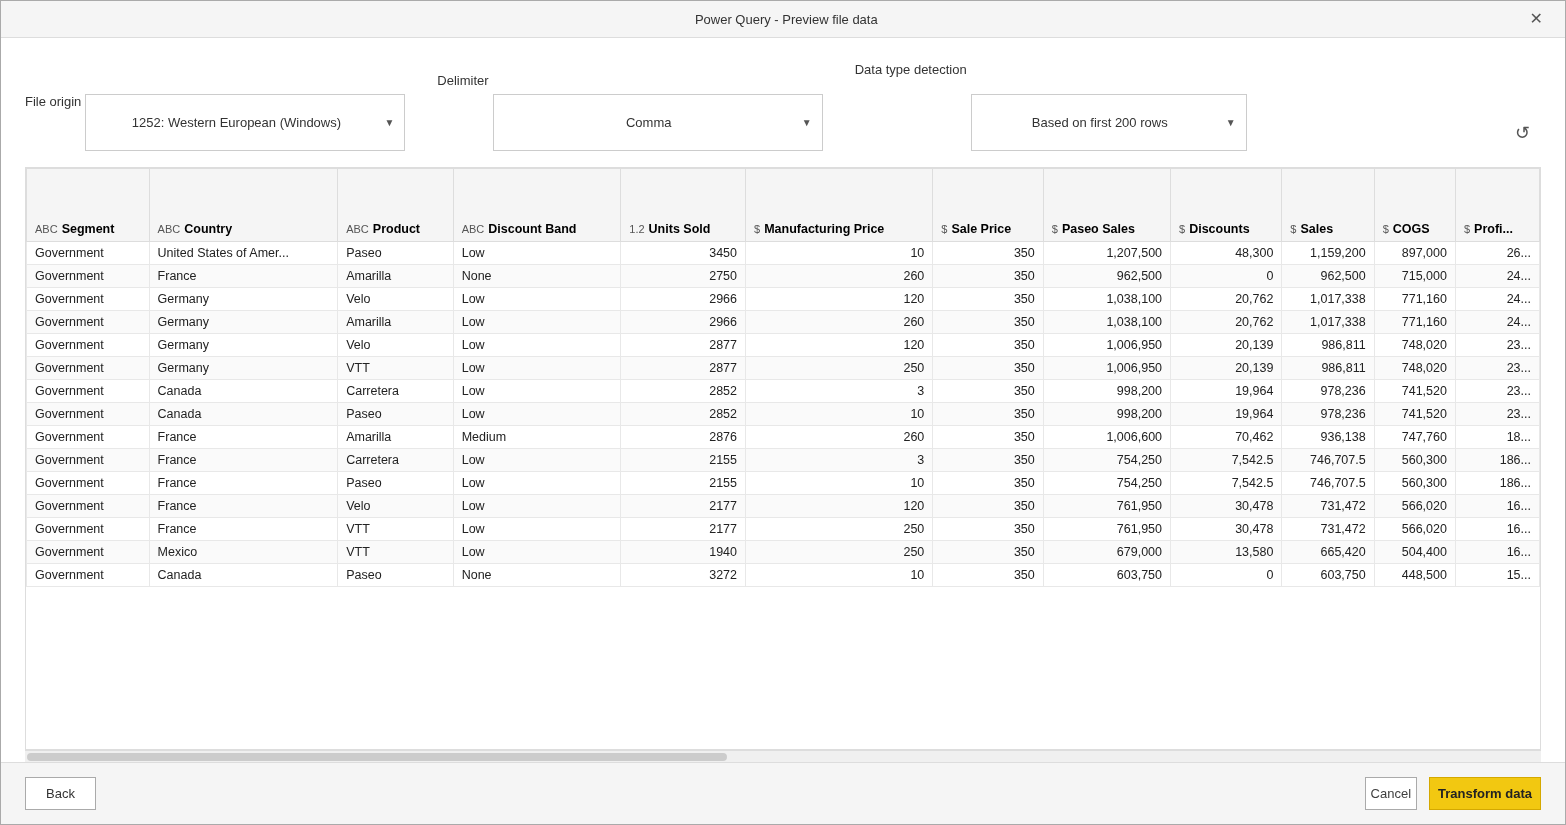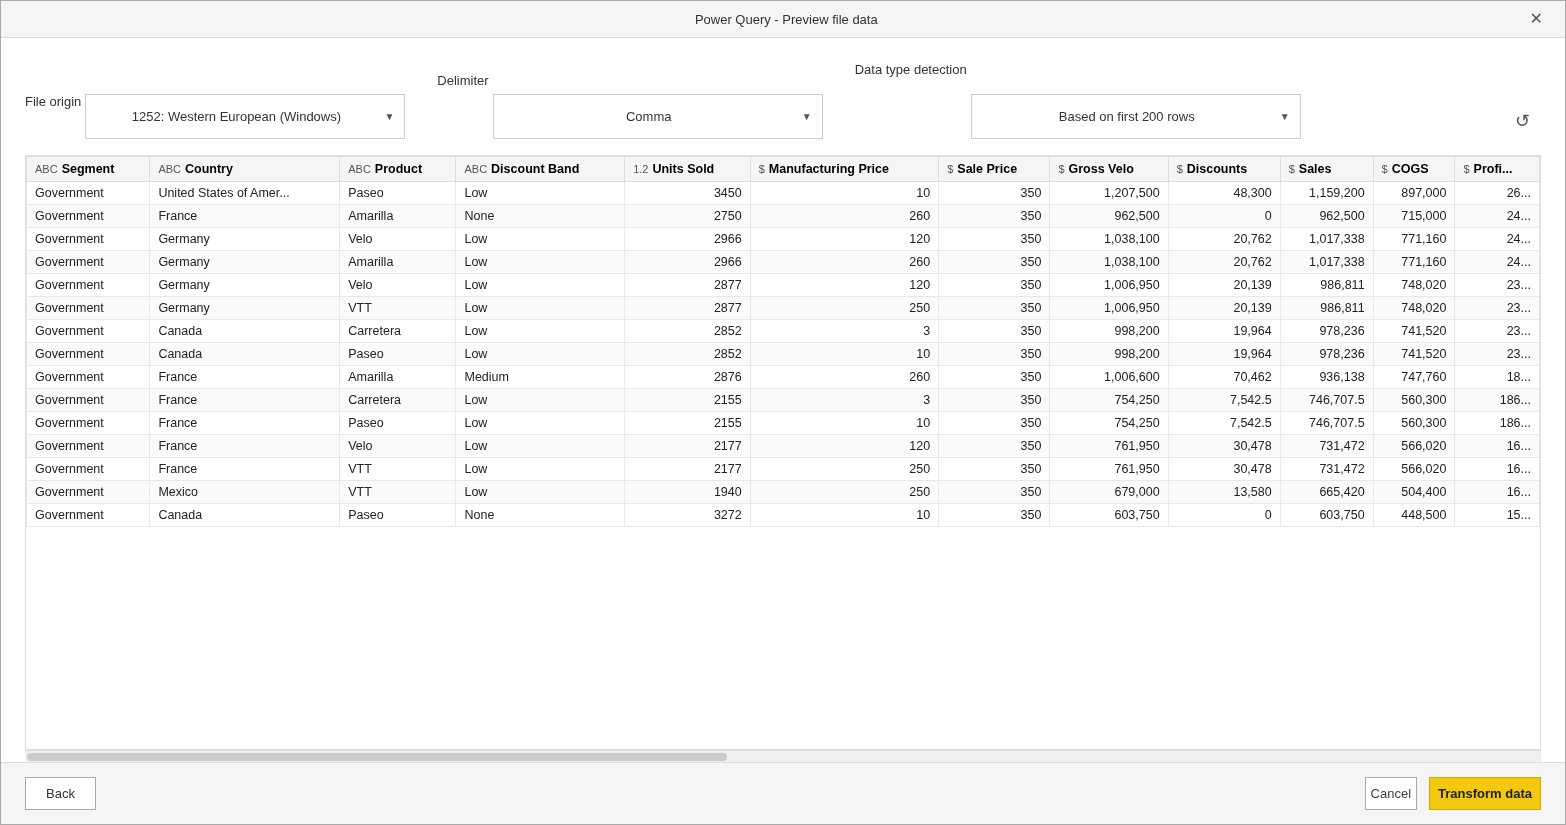--- a/index.html
+++ b/index.html
@@ -73,28 +73,28 @@
     .control-label {
       font-size: 13px;
       color: #333;
       font-weight: 400;
     }
     .dropdown-btn {
       display: flex;
       align-items: center;
       border: 1px solid #ccc;
       background: #fff;
-      padding: 14px 10px;
+      padding: 20px 10px;
       cursor: pointer;
       gap: 8px;
       min-width: 0;
     }
     .dropdown-file-origin { width: 320px; }
     .dropdown-delimiter { width: 330px; margin-top: 21px; }
-    .dropdown-detection { width: 330px; margin-top: 32px; }
+    .dropdown-detection { width: 276px; margin-top: 32px; }
     .dropdown-text { flex: 1; font-size: 13px; color: #333; }
     .chevron { font-size: 10px; color: #555; }
     .refresh-btn {
       background: none;
       border: 1px solid transparent;
       cursor: pointer;
       font-size: 18px;
       color: #555;
       padding: 6px 10px;
       margin-left: auto;
@@ -120,20 +120,21 @@
       font-weight: 600;
       white-space: nowrap;
       position: sticky;
       top: 0;
       z-index: 1;
     }
     .col-header-inner {
       display: flex;
       align-items: center;
       gap: 4px;
+      margin-top: 48px;
     }
     .col-type-icon {
       font-size: 11px;
       color: #555;
       font-weight: 400;
     }
     tbody tr td {
       border: 1px solid #e8e8e8;
       padding: 4px 8px;
       white-space: nowrap;
@@ -278,21 +279,21 @@
               </th>
               <th>
                 <div class="col-header-inner">
                   <span class="col-type-icon">$</span>
                   <span>Sale Price</span>
                 </div>
               </th>
               <th>
                 <div class="col-header-inner">
                   <span class="col-type-icon">$</span>
-                  <span>Gross Velo</span>
+                  <span>Paseo Sales</span>
                 </div>
               </th>
               <th>
                 <div class="col-header-inner">
                   <span class="col-type-icon">$</span>
                   <span>Discounts</span>
                 </div>
               </th>
               <th>
                 <div class="col-header-inner">

